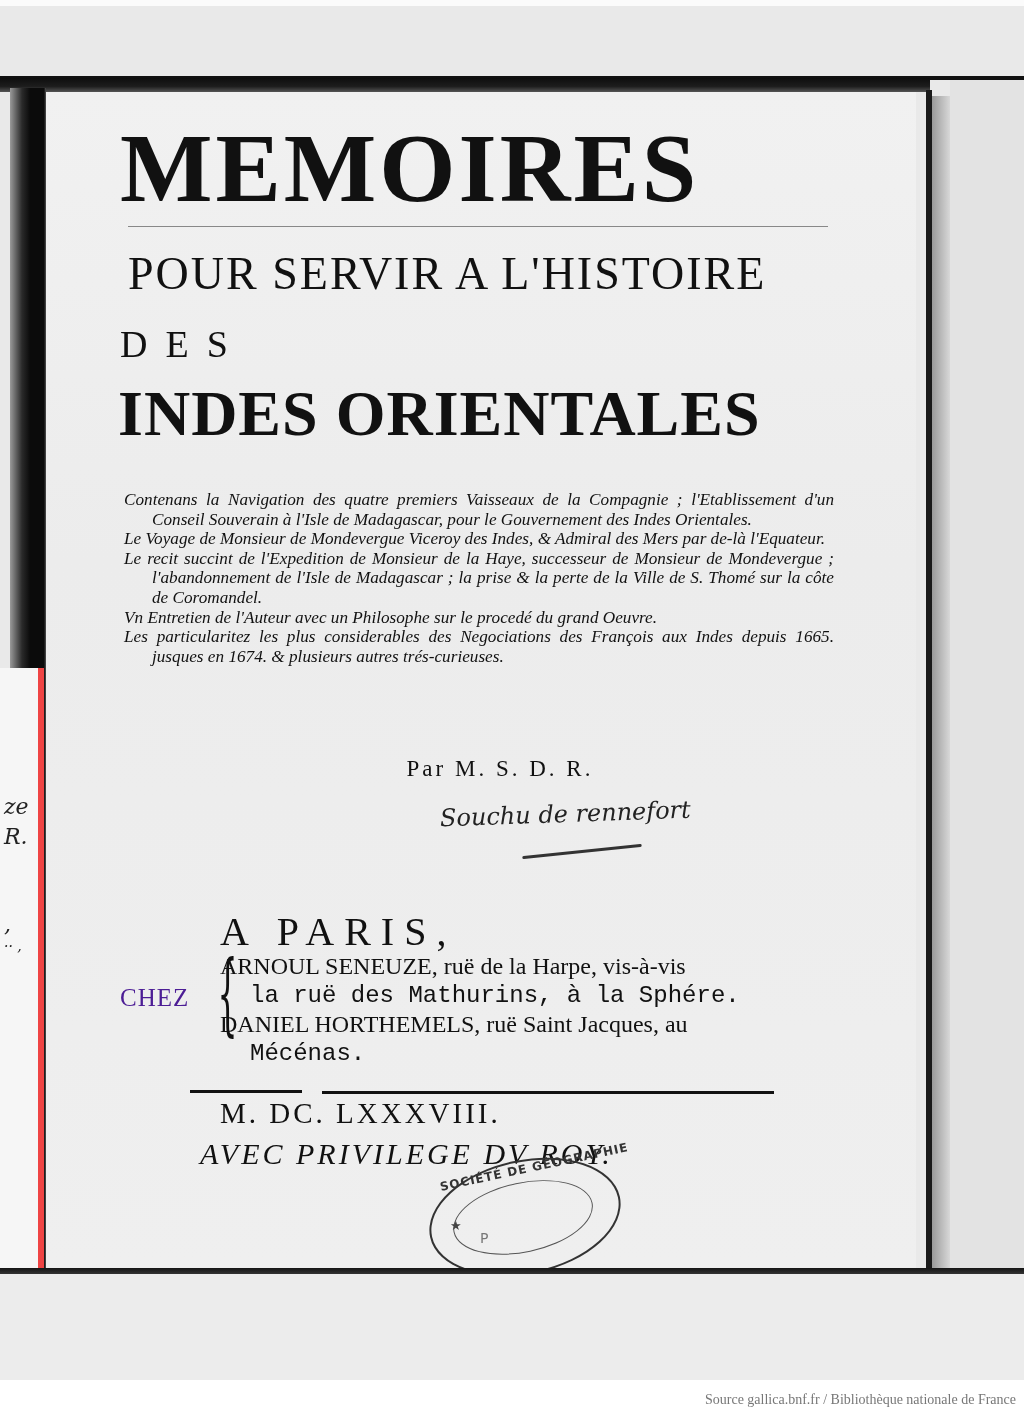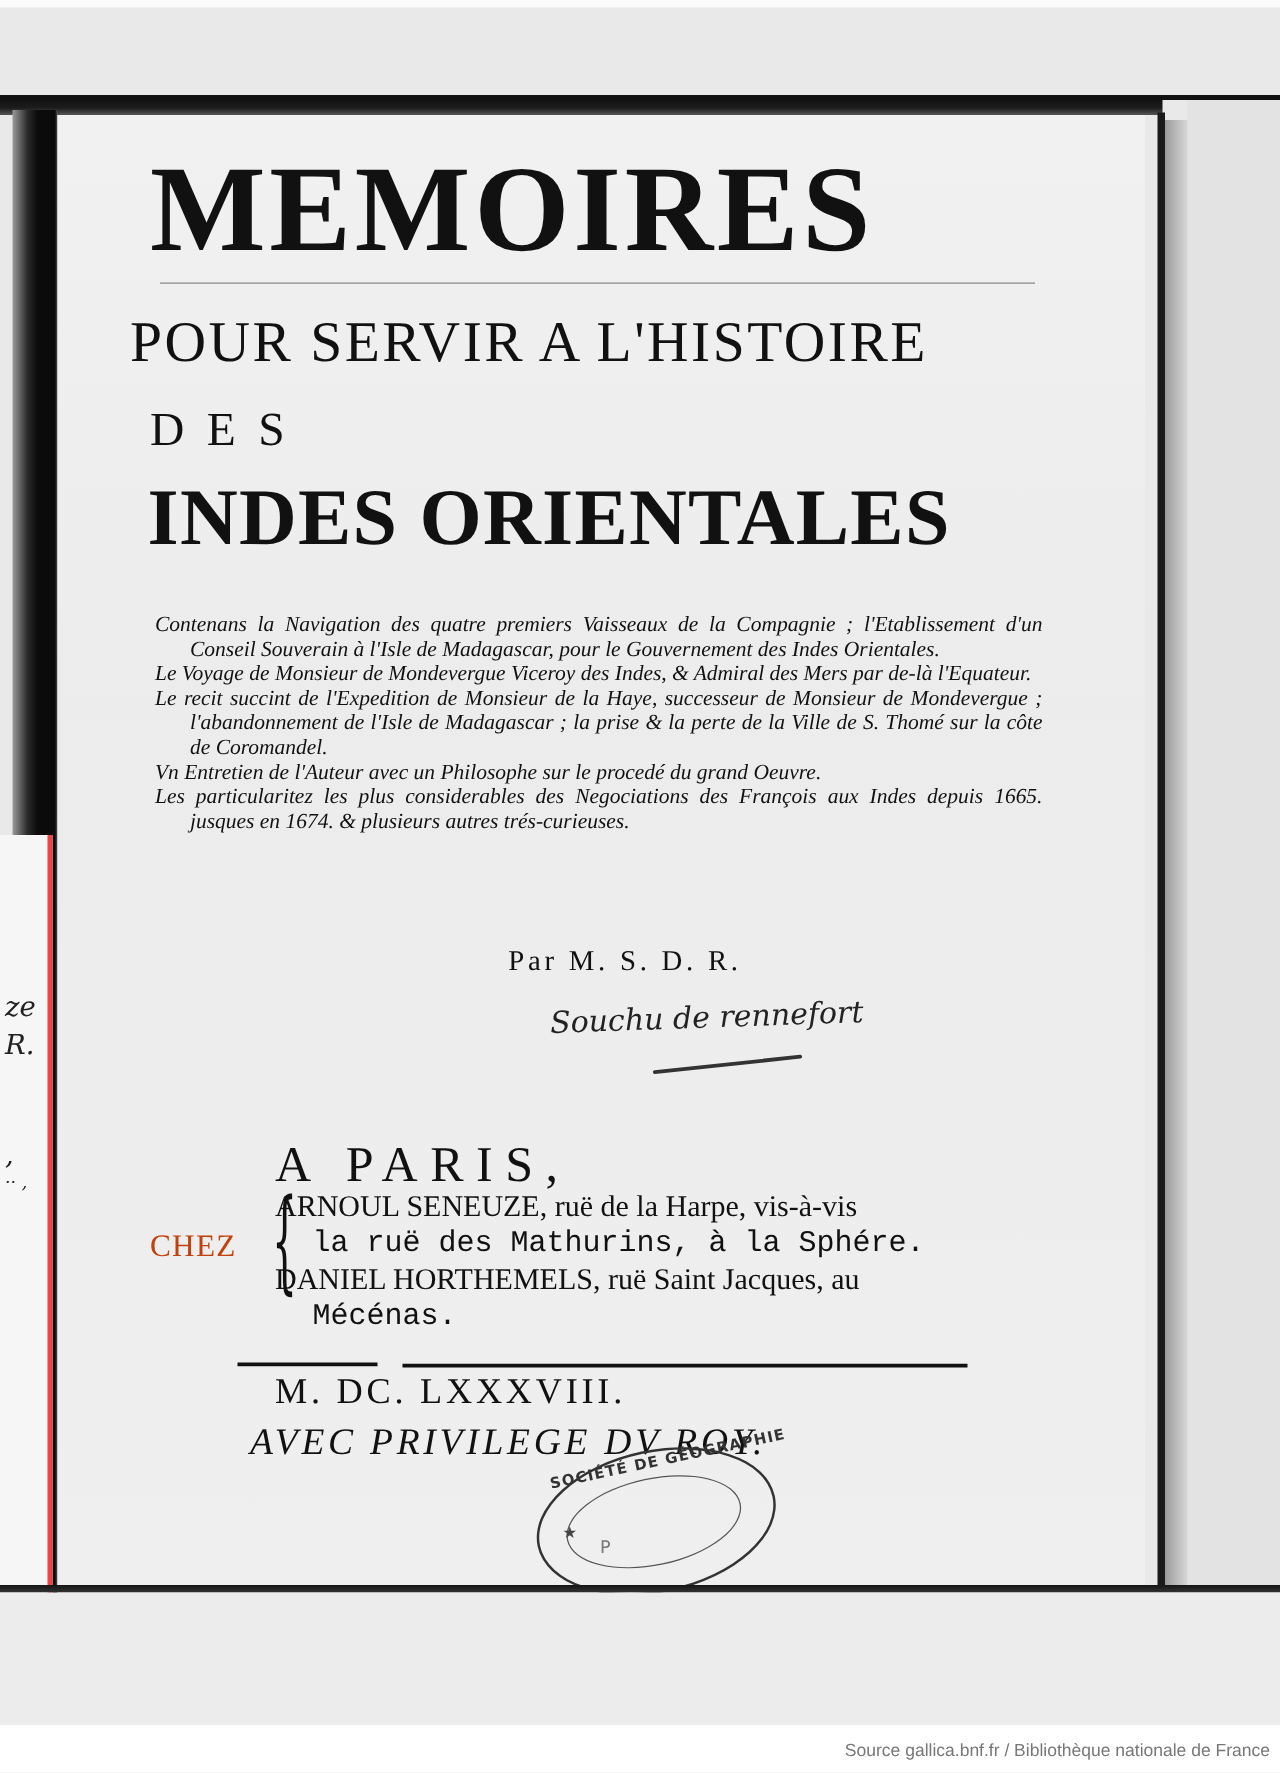--- a/index.html
+++ b/index.html
@@ -21,21 +21,21 @@
     .top-border-thick {
       position:absolute; left:0; top:78px; width:930px; height:14px;
       background:linear-gradient(#0e0e0e, #1d1d1d 60%, #555);
     }
     .left-spine {
       position:absolute; left:10px; top:88px; width:36px; height:1200px;
       background:linear-gradient(90deg,#9a9a9a 0px,#2a2a2a 12px,#0b0b0b 20px,#0b0b0b 34px,#555 36px);
     }
     .left-flap {
       position:absolute; left:0; top:668px; width:38px; height:610px;
-      background:#f6f6f6; border-right:4px solid #ef4444;
+      background:#f6f6f6; border-right:6px solid #ef4444;
     }
     .left-flap-mark {
       position:absolute; left:4px; font-family:"DejaVu Serif", serif; font-size:22px; color:#222;
       font-style:italic;
     }
     .page {
       position:absolute; left:46px; top:92px; width:870px; height:1176px;
       background:linear-gradient(180deg,#f1f1f1,#ececec 40%,#efefef);
     }
     .right-edge {
@@ -58,21 +58,21 @@
     }
     .block { position:absolute; text-align:left; color:#111; }
     .title-main {
       left:120px; top:118px; width:710px;
       font-size:98px; letter-spacing:3px; line-height:100px; font-weight:bold;
     }
     .title-rule {
       position:absolute; left:128px; top:226px; width:700px; height:1px; background:#888;
     }
     .title-sub {
-      left:104px; top:248px; width:710px;
+      left:128px; top:248px; width:710px;
       font-size:46px; letter-spacing:2px; line-height:52px;
     }
     .title-des {
       left:120px; top:322px; width:710px;
       font-size:38px; letter-spacing:18px; line-height:44px;
     }
     .title-indes {
       left:118px; top:380px; width:716px;
       font-size:64px; letter-spacing:1px; line-height:68px; font-weight:bold;
     }
@@ -93,21 +93,21 @@
     }
     .hand-underline {
       position:absolute; left:522px; top:850px; width:120px; height:3px; background:#333;
       transform:rotate(-6deg); border-radius:2px;
     }
     .city {
       left:220px; top:910px; width:560px;
       font-size:40px; letter-spacing:10px; line-height:44px;
     }
     .chez {
-      position:absolute; left:120px; top:984px; font-size:25px; letter-spacing:1px; color:#c2410c;
+      position:absolute; left:120px; top:984px; font-size:25px; letter-spacing:1px; color:#4c1d95;
     }
     .brace {
       position:absolute; left:199px; top:948px; font-size:90px; line-height:90px; color:#111;
       font-family:"DejaVu Serif", serif; transform:scaleX(0.35);
     }
     .printers {
       position:absolute; left:220px; top:952px; width:612px;
       font-size:24px; line-height:29px; color:#111; text-align:justify;
     }
     .printers .line { display:block; white-space:nowrap; }
@@ -135,21 +135,21 @@
       border:1.5px solid #555; border-radius:50%;
     }
     .stamp-text {
       position:absolute; left:438px; top:1160px; font-size:12px; font-weight:bold;
       color:#333; transform:rotate(-12deg); letter-spacing:1px;
       font-family:"DejaVu Sans", sans-serif;
     }
     .stamp-star { position:absolute; left:450px; top:1218px; font-size:13px; color:#444; }
     .stamp-city { position:absolute; left:480px; top:1230px; font-size:14px; color:#777; font-family:"DejaVu Sans", sans-serif; }
     .footer {
-      position:absolute; right:8px; top:1392px; font-family:Liberation Sans, sans-serif;
+      position:absolute; right:8px; top:1392px; font-family:Liberation Serif, serif;
       font-size:14px; color:#777;margin-left:38px;
     }
   </style>
 </head>
 <body>
 
 <div class="scan">
   <div class="scan-top"></div>
   <div class="right-bg"></div>
   <div class="top-border"></div>

